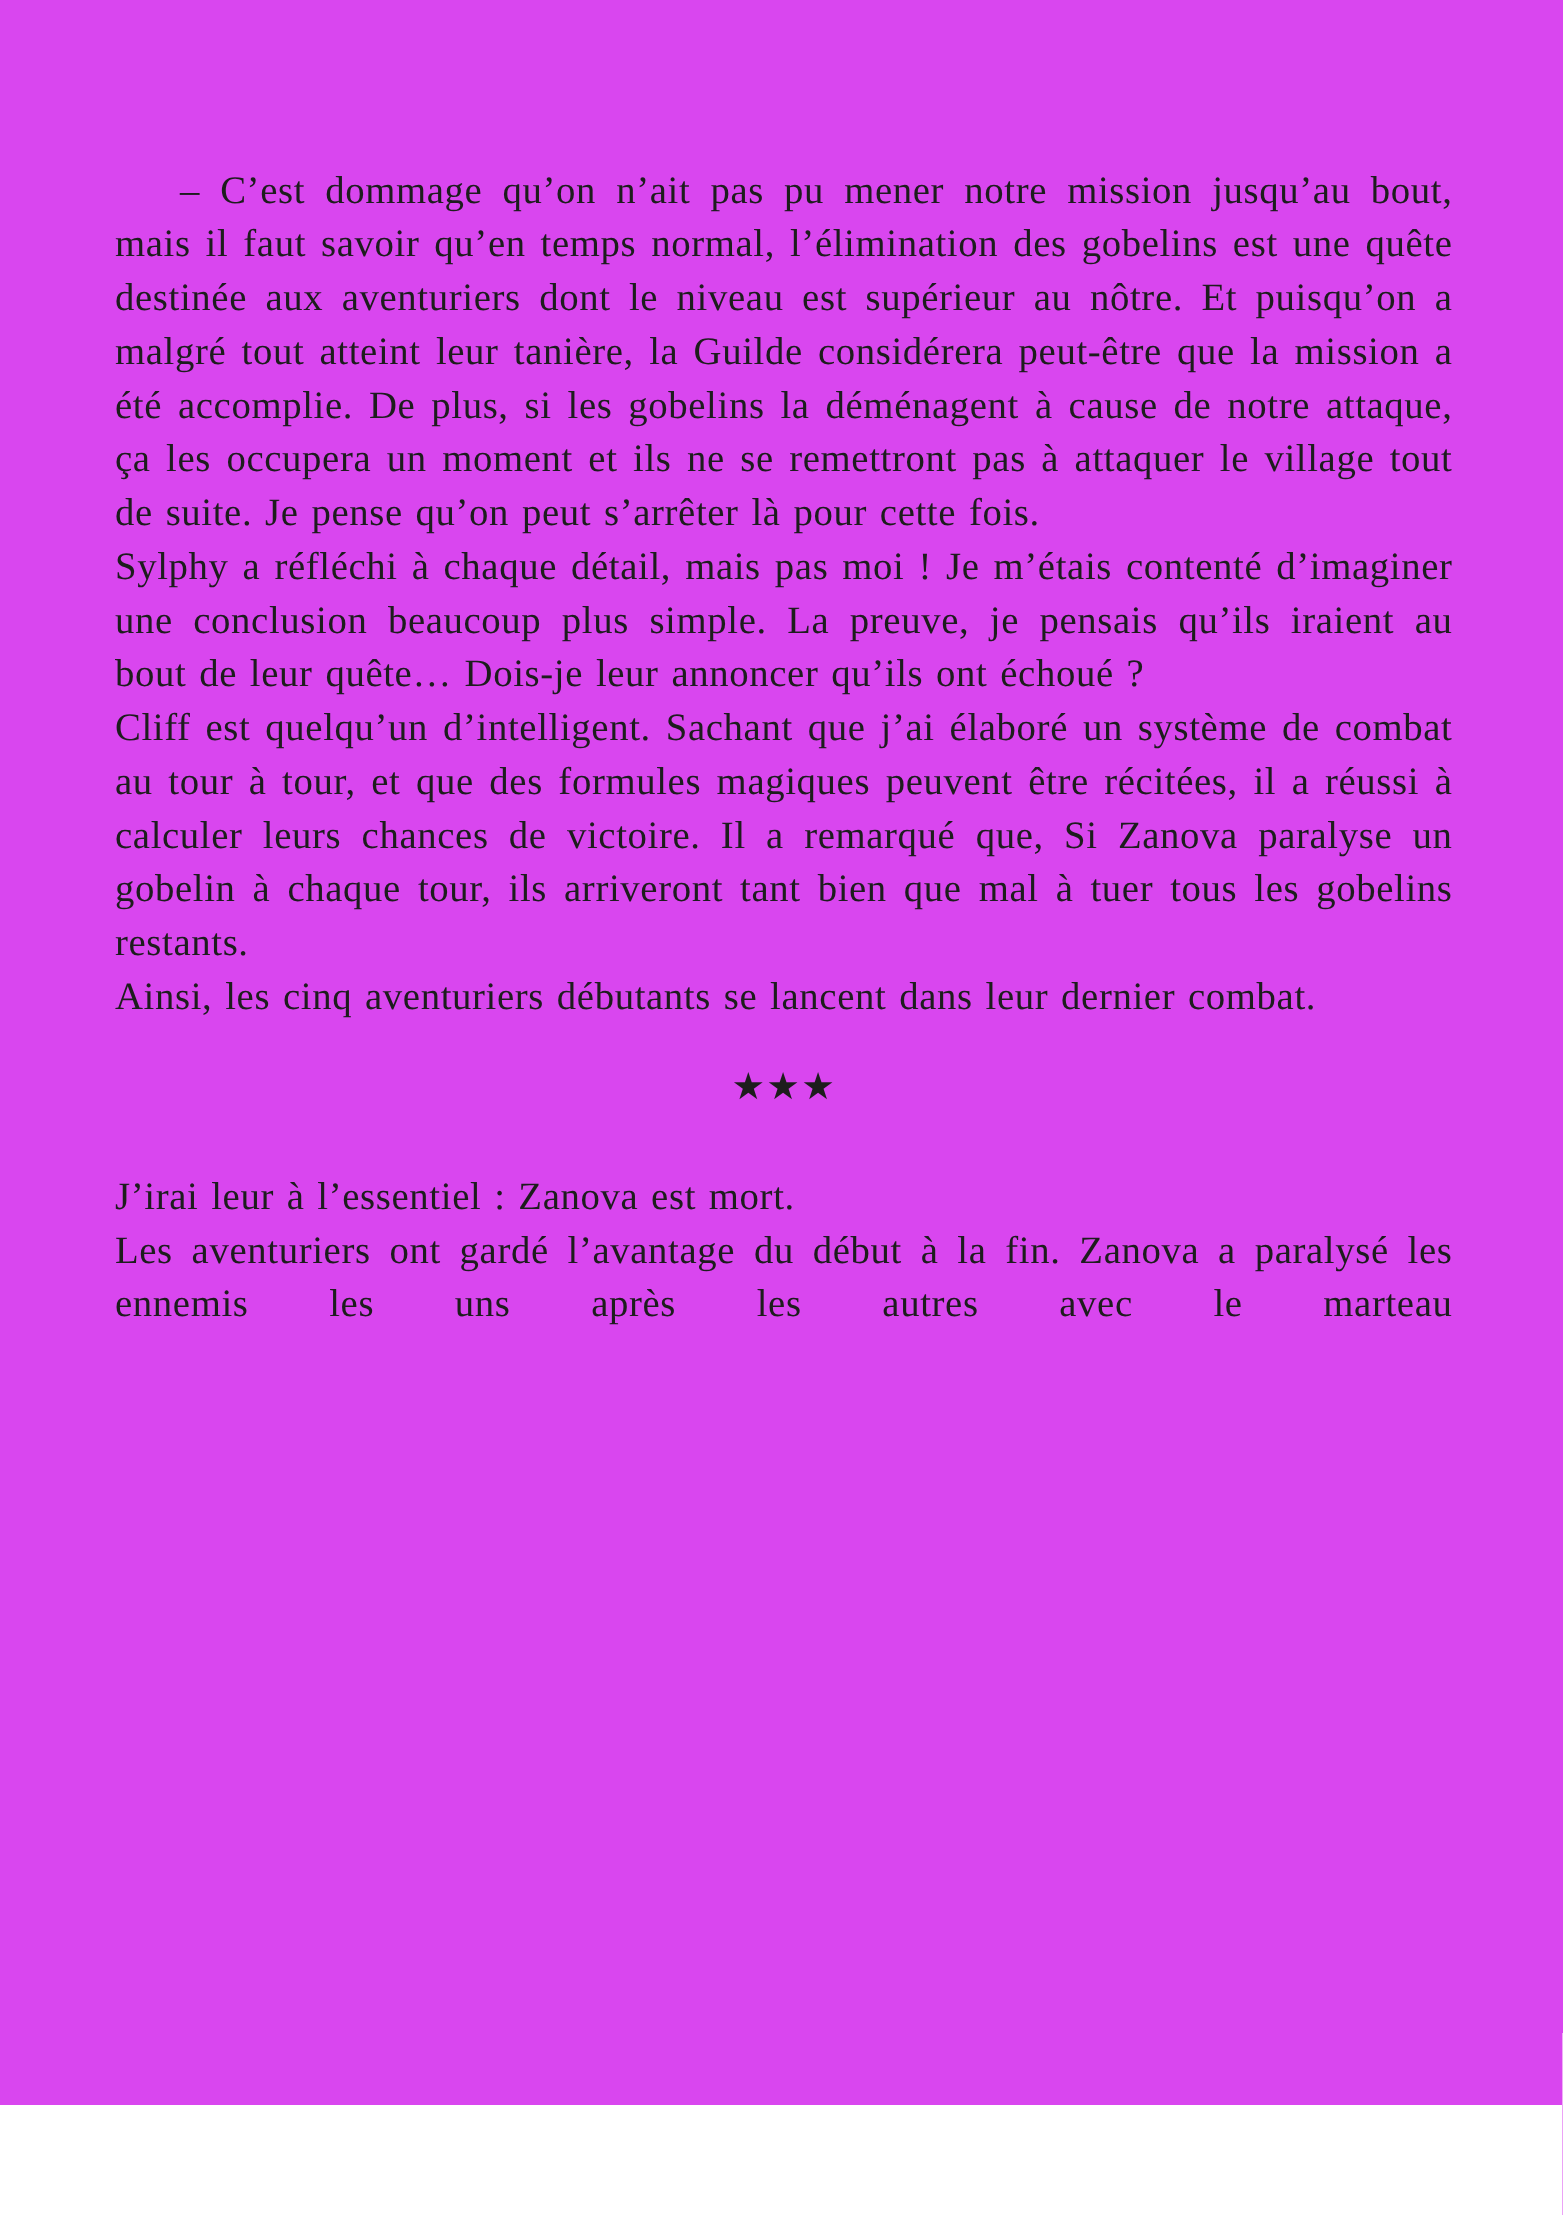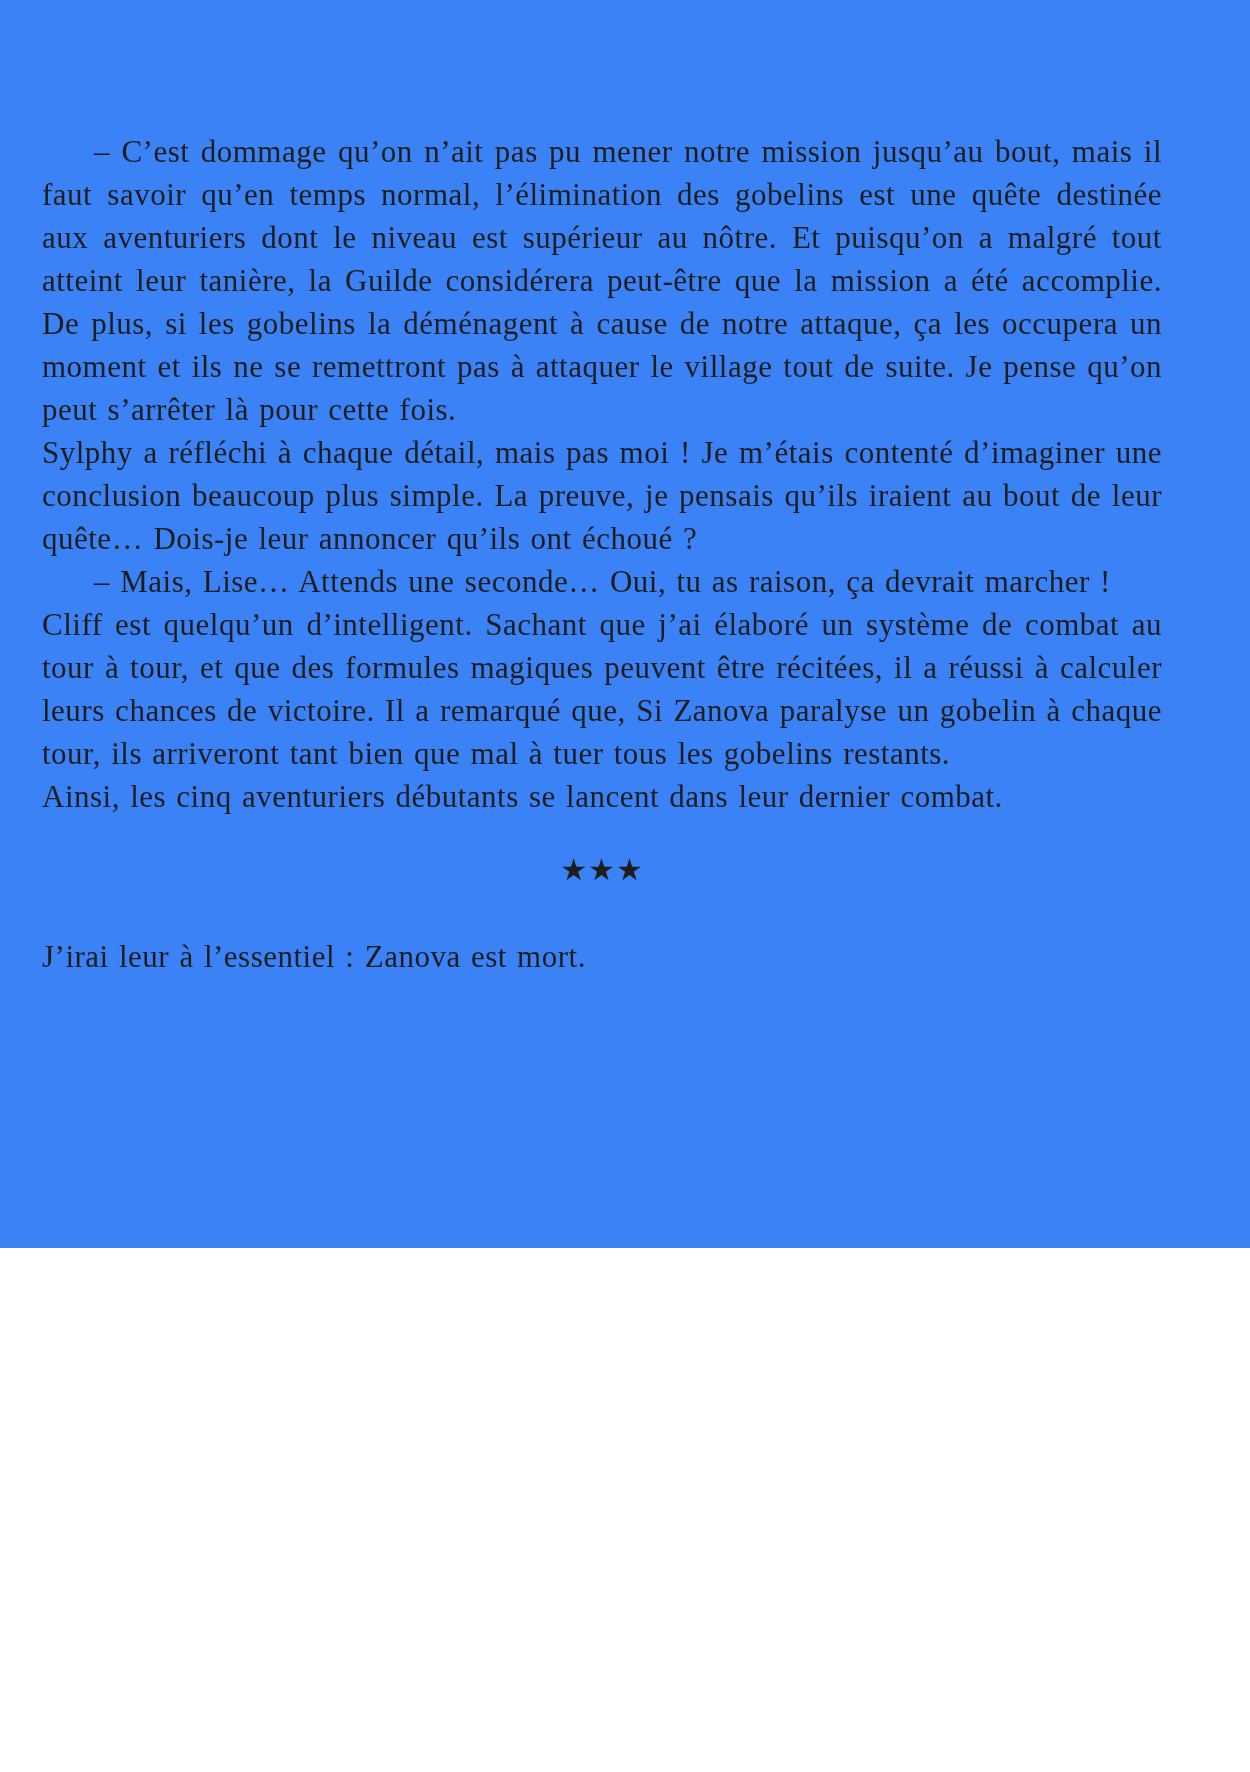--- a/index.html
+++ b/index.html
@@ -3,26 +3,26 @@
 <meta charset="utf-8">
 <style>
   html, body {
     margin: 0;
     padding: 0;
     background: #ffffff;
   }
   .page {
     position: relative;
     width: 1250px;
-    height: 1248px;
-    background: #3b82f6;
+    height: 1684px;
+    background: #d946ef;
     color: #1d1d1d;
     font-family: "Liberation Serif", "DejaVu Serif", serif;
     box-sizing: border-box;
-    padding: 130px 88px 0 42px;
+    padding: 130px 88px 0 92px;
     overflow: hidden;
   }
   .para {
     margin: 0;
     font-size: 31px;
     line-height: 43px;
     text-align: justify;
     letter-spacing: 0.5px;
     word-spacing: 2px;
   }
@@ -48,25 +48,25 @@
 
 <div class="page">
 
   <p class="para dialogue">– C’est dommage qu’on n’ait pas pu mener notre mission jusqu’au bout, mais il faut savoir qu’en temps normal, l’élimination des gobelins est une quête destinée aux aventuriers dont le niveau est supérieur au nôtre. Et puisqu’on a malgré tout atteint leur tanière, la Guilde considérera peut-être que la mission a été accomplie. De plus, si les gobelins la déménagent à cause de notre attaque, ça les occupera un moment et ils ne se remettront pas à attaquer le village tout de suite. Je pense qu’on peut s’arrêter là pour cette fois.</p>
 
   <p class="para">Sylphy a réfléchi à chaque détail, mais pas moi ! Je m’étais contenté d’imaginer une conclusion beaucoup plus simple. La preuve, je pensais qu’ils iraient au bout de leur quête… Dois-je leur annoncer qu’ils ont échoué ?</p>
 
 
 
 
-  <p class="para dialogue">– Mais, Lise… Attends une seconde… Oui, tu as raison, ça devrait marcher !</p>
 
   <p class="para">Cliff est quelqu’un d’intelligent. Sachant que j’ai élaboré un système de combat au tour à tour, et que des formules magiques peuvent être récitées, il a réussi à calculer leurs chances de victoire. Il a remarqué que, Si Zanova paralyse un gobelin à chaque tour, ils arriveront tant bien que mal à tuer tous les gobelins restants.</p>
 
 
   <p class="para">Ainsi, les cinq aventuriers débutants se lancent dans leur dernier combat.</p>
 
   <div class="separator">★★★</div>
 
   <p class="para">J’irai leur à l’essentiel : Zanova est mort.</p>
 
+  <p class="para continued">Les aventuriers ont gardé l’avantage du début à la fin. Zanova a paralysé les ennemis les uns après les autres avec le marteau</p>
 
 </div>
 
 </body></html>

